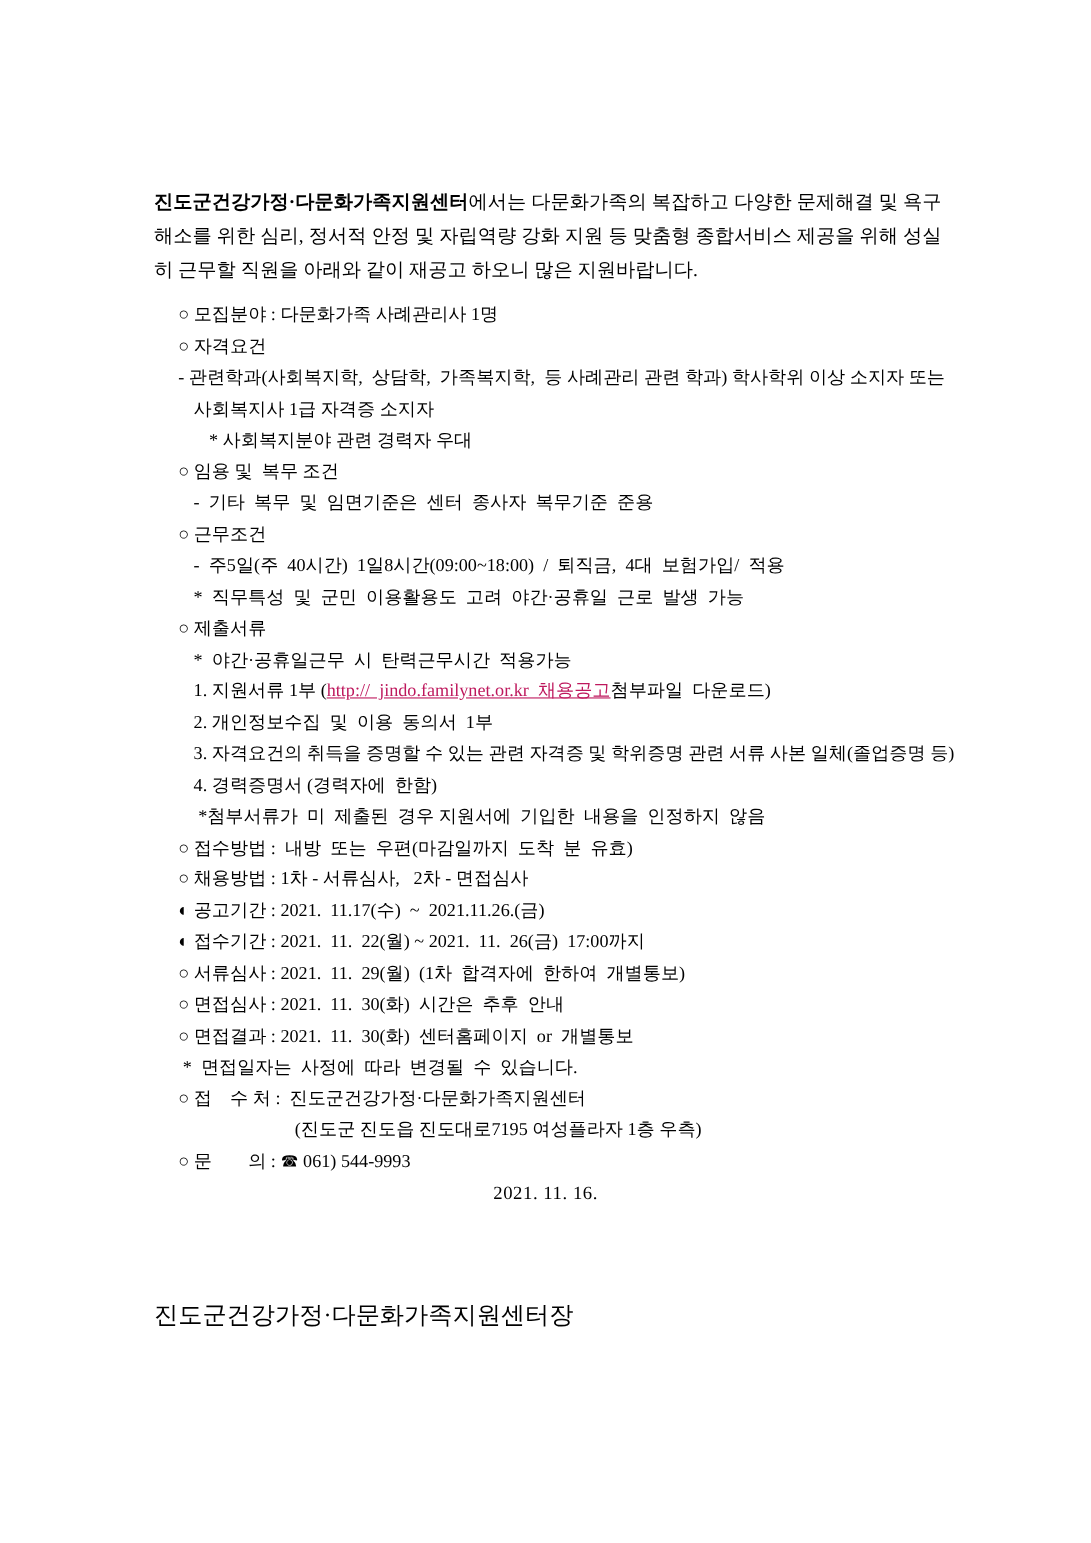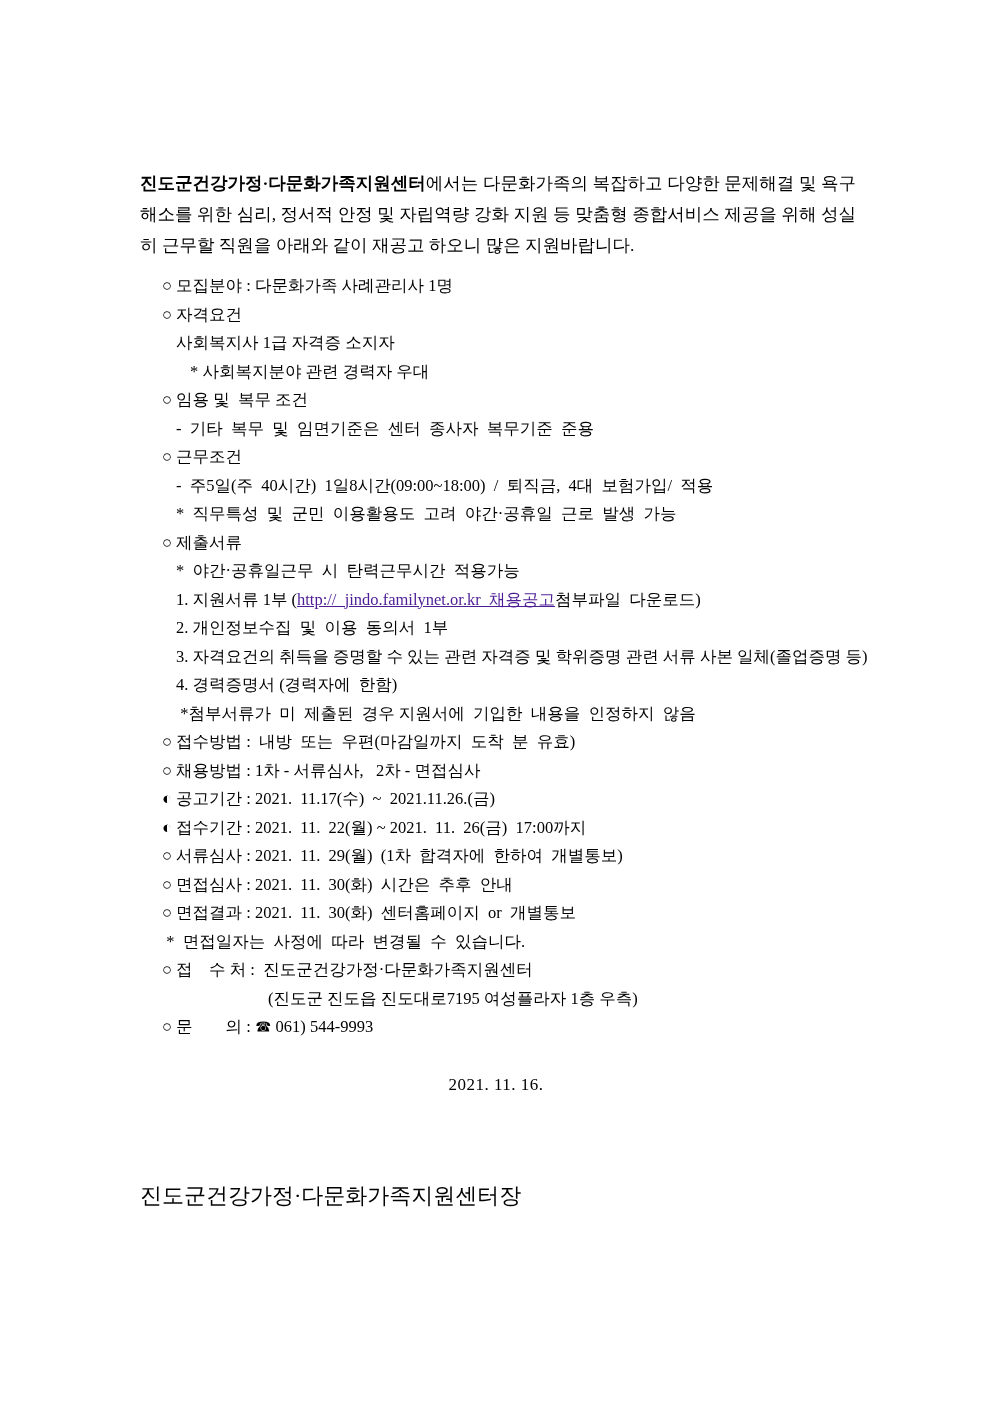--- a/index.html
+++ b/index.html
@@ -47,21 +47,21 @@
     white-space: pre-wrap;
     margin: 0;
     padding: 0;
   }
   .line.ind1 { padding-left: 14px; }
   .line.ind2 { padding-left: 28px; }
   .line.ind3 { padding-left: 42px; }
   .line.ind5 { padding-left: 120px; }
   .bold { font-weight: normal; }
   .link {
-    color: #4c1d95;
+    color: #be185d;
     text-decoration: underline;
   }
 
   .date-line {
     position: absolute;
     left: 0;
     top: 1075px;
     width: 992px;
     text-align: center;
     font-size: 17px;
@@ -78,20 +78,21 @@
 </head>
 <body>
 
 <div class="page">
 
   <p class="intro"><b>진도군건강가정·다문화가족지원센터</b><span>에서는  다문화가족의  복잡하고  다양한  문제해결  및  욕구  해소를 위한  심리,  정서적  안정  및  자립역량  강화  지원  등  맞춤형  종합서비스  제공을  위해  성실히  근무할  직원을  아래와  같이  재공고  하오니  많은  지원바랍니다.</span></p>
 
   <div class="body-block">
       <p class="line ind1"><span>○ 모집분야 : </span><span class="bold">다문화가족 사례관리사 1명</span></p>
       <p class="line ind1"><span>○ 자격요건</span></p>
+      <p class="line ind1"><span>- 관련학과(사회복지학,  상담학,  가족복지학,  등 사례관리 관련 학과) 학사학위 이상 소지자 또는</span></p>
       <p class="line ind2"><span>사회복지사 1급 자격증 소지자</span></p>
       <p class="line ind3"><span>* 사회복지분야 관련 경력자 우대</span></p>
       <p class="line ind1"><span>○ 임용 및  복무 조건</span></p>
       <p class="line ind2"><span>-  기타  복무  및  임면기준은  센터  종사자  복무기준  준용</span></p>
       <p class="line ind1"><span>○ 근무조건</span></p>
       <p class="line ind2"><span>-  주5일(주  40시간)  1일8시간(09:00~18:00)  /  퇴직금,  4대  보험가입/  적용</span></p>
       <p class="line ind2"><span>*  직무특성  및  군민  이용활용도  고려  야간·공휴일  근로  발생  가능</span></p>
       <p class="line ind1"><span>○ 제출서류</span></p>
       <p class="line ind2"><span>*  야간·공휴일근무  시  탄력근무시간  적용가능</span></p>
       <p class="line ind2"><span>1. 지원서류 1부 (</span><span class="link">http://  jindo.familynet.or.kr  채용공고</span><span>첨부파일  다운로드)</span></p>

